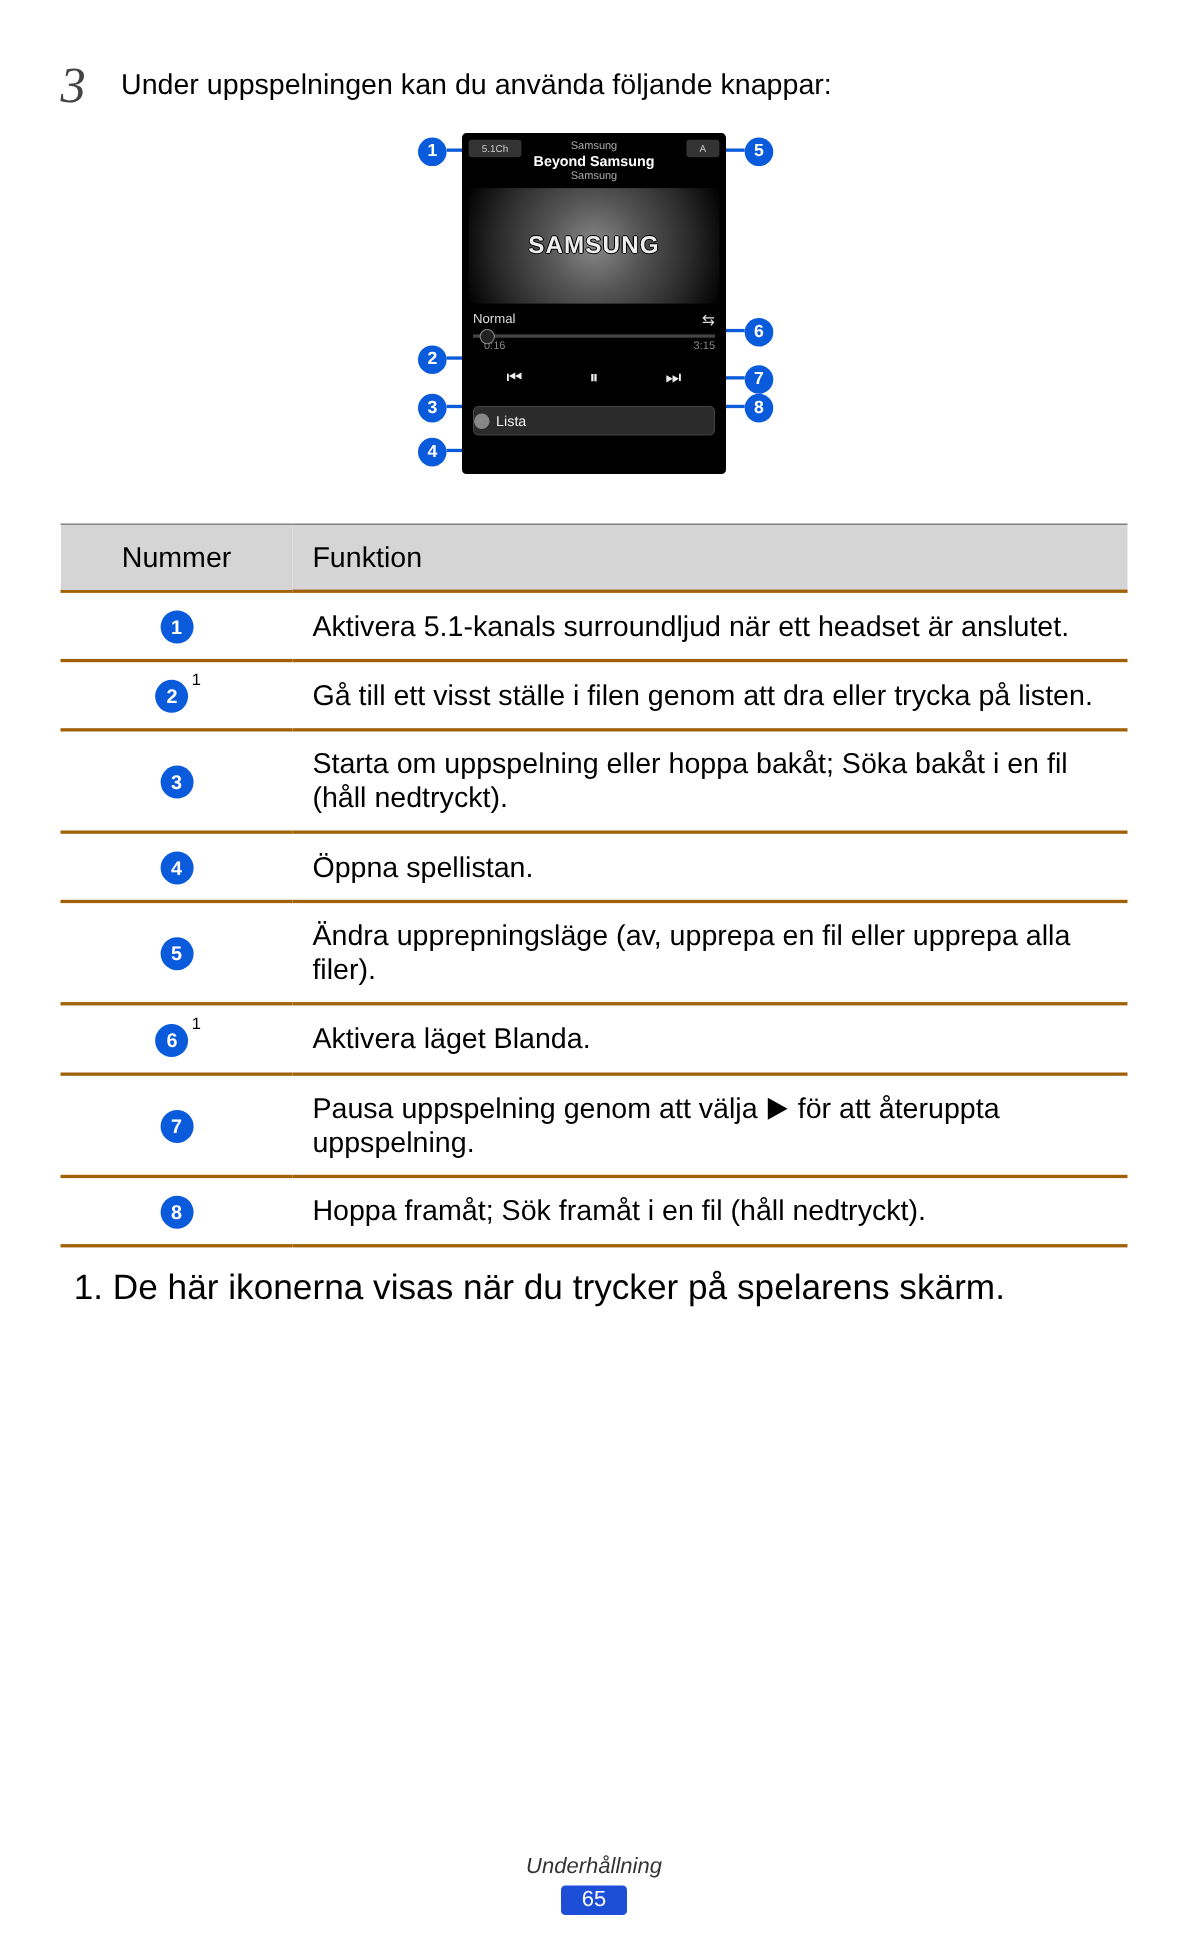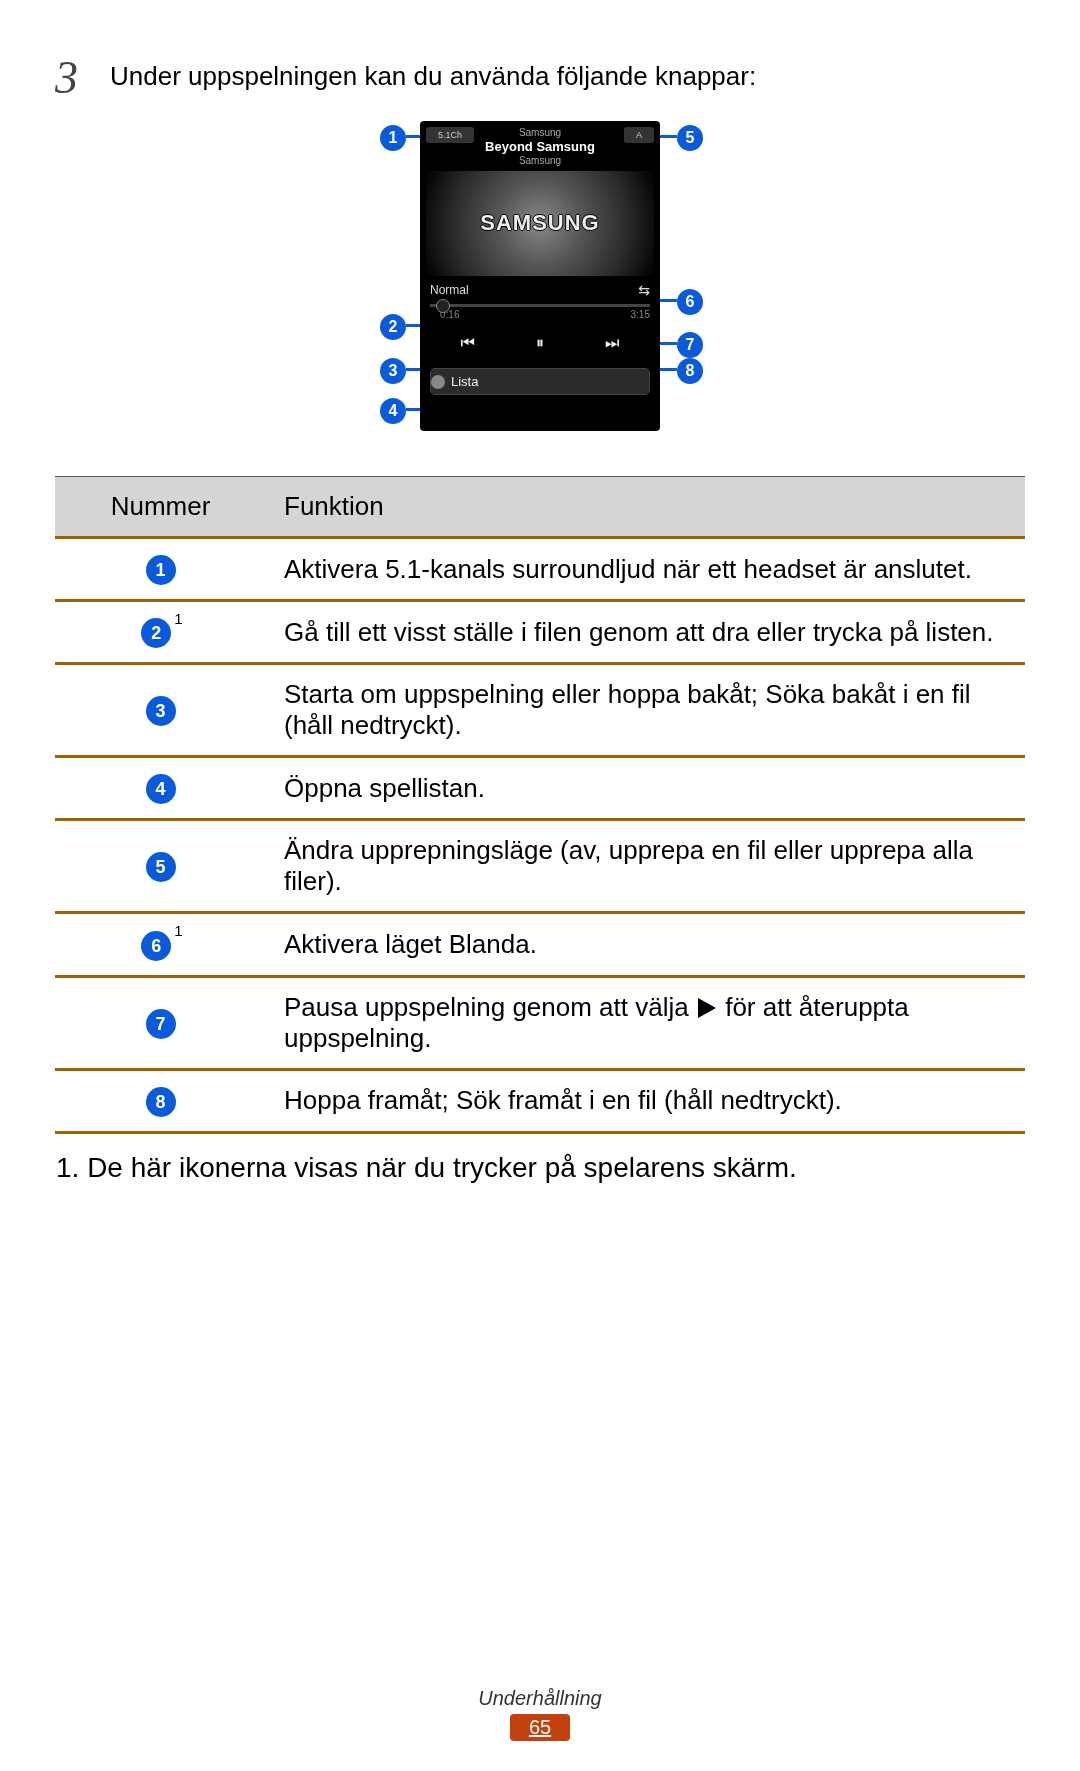--- a/index.html
+++ b/index.html
@@ -243,45 +243,44 @@
     display: inline-block;
     width: 0; height: 0;
     border-top: 10px solid transparent;
     border-bottom: 10px solid transparent;
     border-left: 18px solid #000;
     vertical-align: -2px;
     margin: 0 2px;
   }
 
   .footnote {
-    font-size: 28px;
-    margin-left: 1px;
+    font-size: 32px;
+    margin-left: 12px;
   }
 
   .footer {
     position: absolute;
     bottom: 30px;
     left: 0; right: 0;
     text-align: center;
   }
   .footer .section {
     font-style: italic;
     font-size: 20px;
     color: #333;
   }
   .footer .pagenum {
     margin-top: 4px;
     display: inline-block;
     min-width: 44px;
-    background: #c2410c;
+    background: #1d4ed8;
     color: #fff;
     font-size: 20px;
     padding: 2px 8px;
     border-radius: 4px;
-    text-decoration: underline;
   }
 </style>
 </head>
 <body>
 
 <div class="page">
 
   <div class="step-row">
     <div class="step-num">3</div>
     <div class="step-text">Under uppspelningen kan du använda följande knappar:</div>

